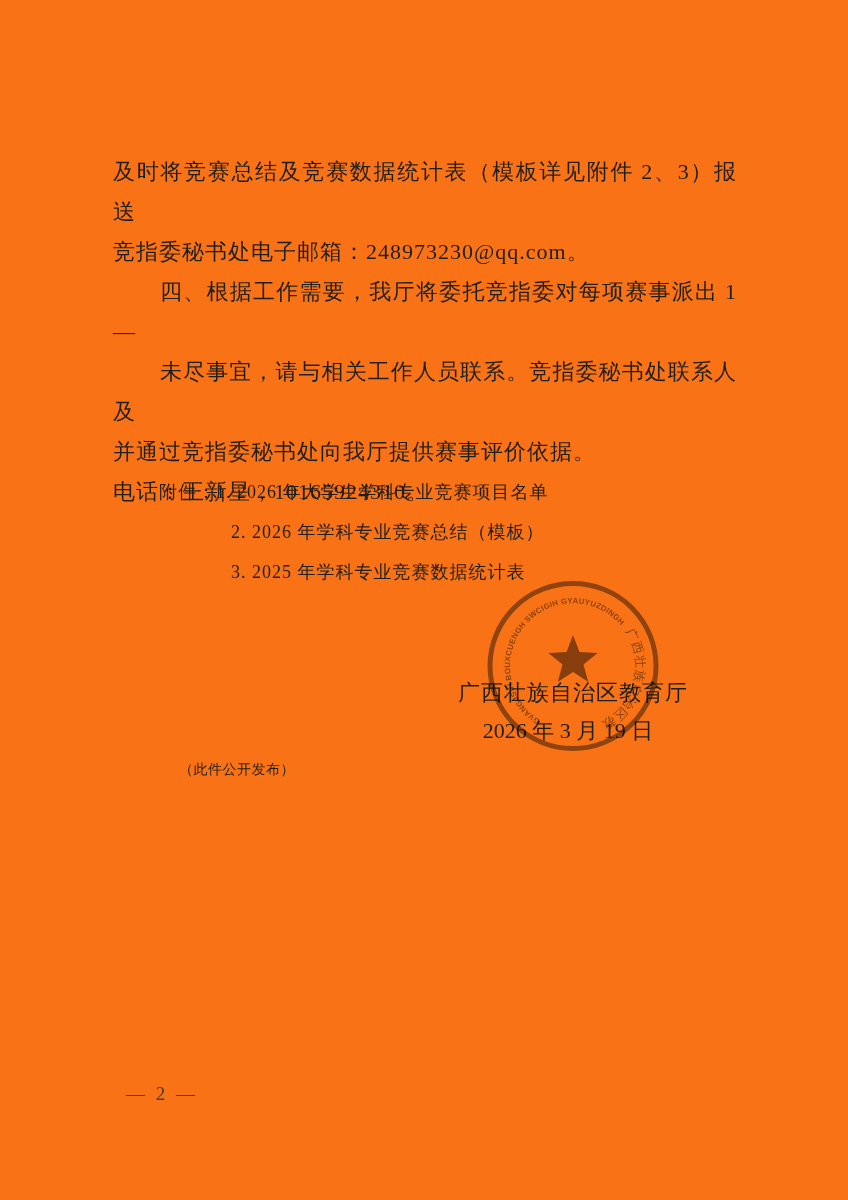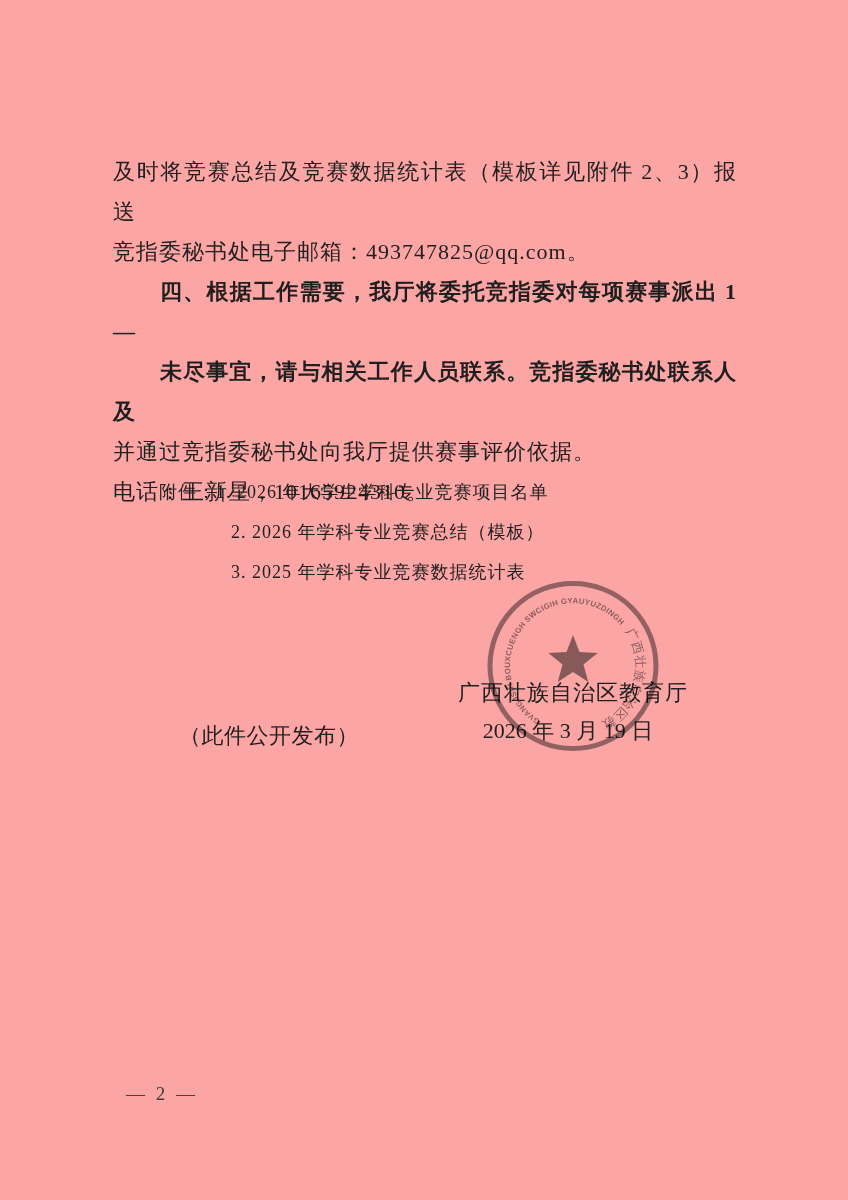--- a/index.html
+++ b/index.html
@@ -1,55 +1,55 @@
 <!DOCTYPE html>
 <html><head>
 <meta charset="utf-8">
 <style>
   html,body{margin:0;padding:0;background:#ffffff;}
   .page{
     position:relative;
     width:848px;height:1200px;
-    background:#fca5a5;
+    background:#f97316;
     overflow:hidden;
     font-family:"Liberation Serif","DejaVu Serif",serif;
     color:#1f1f1f;
   }
   
   .body-text{
     position:absolute;left:113px;top:152px;width:624px;
     font-size:22px;line-height:40px;letter-spacing:1px;
   }
   .line{white-space:nowrap;}
   .line.justify{
     white-space:normal;
     text-align:justify;
     text-align-last:justify;
     text-justify:inter-character;
   }
-  .line.indent{text-indent:47px;font-weight:bold;}
+  .line.indent{text-indent:47px;}
   
   .attachments{
     position:absolute;left:113px;top:472px;width:624px;
     font-size:18px;line-height:40px;letter-spacing:1px;
   }
   .attachments .line{padding-left:46px;}
   .attachments .line.hang{padding-left:118px;}
   
   .sig-issuer{
     position:absolute;left:458px;top:681px;width:232px;
     font-size:22px;line-height:24px;letter-spacing:1px;white-space:nowrap;
   }
   .sig-date{
     position:absolute;left:452px;top:719px;width:232px;
     font-size:22px;line-height:24px;text-align:center;white-space:nowrap;
   }
   .publish-note{
-    position:absolute;left:179px;top:723px;
-    font-size:22px;line-height:26px;letter-spacing:0.5px;white-space:nowrap;
+    position:absolute;left:179px;top:757px;
+    font-size:14px;line-height:26px;letter-spacing:0.5px;white-space:nowrap;
   }
   .page-number{
     position:absolute;left:126px;top:1083px;
     font-size:19px;color:#3d3d3d;letter-spacing:3px;white-space:nowrap;
   }
   
   .seal{
     position:absolute;left:487px;top:581px;width:172px;height:172px;
     mix-blend-mode:multiply;opacity:0.9;
   }
@@ -61,21 +61,21 @@
   .seal .cjk{font-family:"Liberation Serif","DejaVu Serif",serif;font-size:12.6px;letter-spacing:0.8px;}
 </style>
 </head>
 <body>
 
 <div class="page">
 
   <div class="body-text">
 
   <div class="line justify">及时将竞赛总结及竞赛数据统计表（模板详见附件 2、3）报送</div>
-      <div class="line">竞指委秘书处电子邮箱：493747825@qq.com。</div>
+      <div class="line">竞指委秘书处电子邮箱：248973230@qq.com。</div>
       <div class="line justify indent">四、根据工作需要，我厅将委托竞指委对每项赛事派出 1—</div>
       <div class="line justify indent">未尽事宜，请与相关工作人员联系。竞指委秘书处联系人及</div>
       <div class="line">并通过竞指委秘书处向我厅提供赛事评价依据。</div>
       <div class="line">电话：王新星，10165924310。</div>
     </div>
 
   <div class="attachments">
 
   <div class="line">附件：1. 2026 年大学生学科专业竞赛项目名单</div>
       <div class="line hang">2. 2026 年学科专业竞赛总结（模板）</div>

